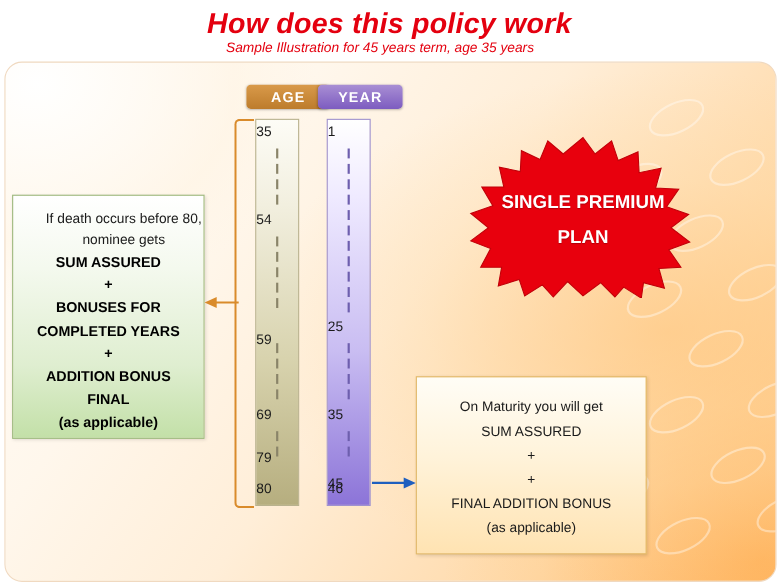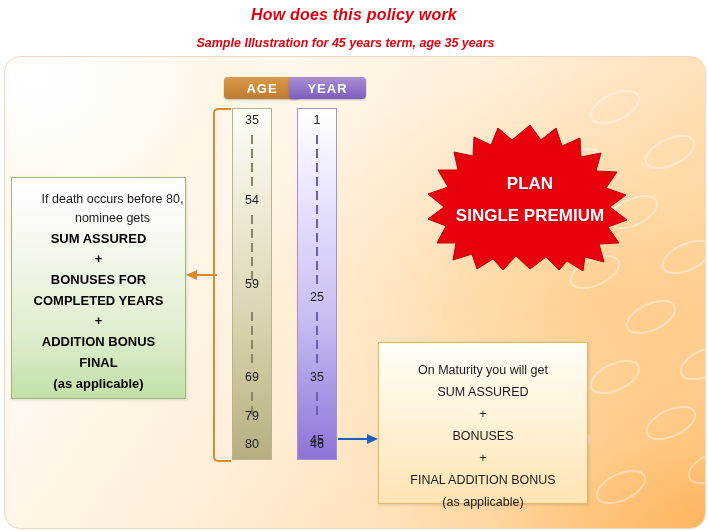--- a/index.html
+++ b/index.html
@@ -19,34 +19,34 @@
     height: 531px;
   }
 
   
   .title {
     position: absolute;
     top: 6px;
     left: 0;
     width: 708px;
     text-align: center;
-    font-size: 16px;
+    font-size: 26px;
     font-weight: bold;
     font-style: italic;
     color: #e4000f;
     letter-spacing: 0.2px;
   }
   .subtitle {
     position: absolute;
     top: 36px;
     left: 0;
     width: 691px;
     text-align: center;
     font-size: 12.5px;
-    font-weight: bold;
+    font-weight: normal;
     font-style: italic;
     color: #e4000f;
   }
 
   
   .panel {
     position: absolute;
     left: 4px;
     top: 56px;
     width: 700px;
@@ -112,21 +112,21 @@
   }
   .bar.year {
     left: 297px;
     border-color: #9f92cf;
     background: linear-gradient(to bottom, #ffffff 0%, #efeaff 20%, #c9bdf2 60%, #8c74d8 100%);
   }
   .tick {
     position: absolute;
     left: 0;
     width: 100%;
-    text-align: center;
+    text-align: left;
     font-size: 12.5px;
     color: #1a1a1a;
   }
   .dash {
     position: absolute;
     left: 50%;
     margin-left: -1px;
     width: 2px;
     height: 9px;
     background: #8a8469;
@@ -262,21 +262,21 @@
     <div class="dash" style="top:26px"></div>
     <div class="dash" style="top:40px"></div>
     <div class="dash" style="top:54px"></div>
     <div class="dash" style="top:68px"></div>
     <div class="tick" style="top:84px">54</div>
     <div class="dash" style="top:106px"></div>
     <div class="dash" style="top:120px"></div>
     <div class="dash" style="top:134px"></div>
     <div class="dash" style="top:148px"></div>
     <div class="dash" style="top:162px"></div>
-    <div class="tick" style="top:168px">59</div>
+    <div class="tick" style="top:193px">59</div>
     <div class="dash" style="top:203px"></div>
     <div class="dash" style="top:217px"></div>
     <div class="dash" style="top:231px"></div>
     <div class="dash" style="top:245px"></div>
     <div class="tick" style="top:261px">69</div>
     <div class="dash" style="top:283px"></div>
     <div class="dash" style="top:297px"></div>
     <div class="tick" style="top:300px">79</div>
     <div class="tick" style="top:328px">80</div>
   </div>
@@ -321,32 +321,31 @@
 
   <svg class="arrow" style="left:186px; top:268px; width:32px; height:14px;" viewBox="0 0 32 14" xmlns="http://www.w3.org/2000/svg">
     <line x1="31" y1="7" x2="9" y2="7" stroke="#d98b2b" stroke-width="2"></line>
     <polygon points="0,7 11,2 11,12" fill="#d98b2b"></polygon>
   </svg>
 
   <div class="maturity-box">
     <div class="line">On Maturity you will get</div>
     <div class="line">SUM ASSURED</div>
     <div class="line">+</div>
-    <div class="line">BONUSES</div>
     <div class="line">+</div>
     <div class="line">FINAL ADDITION BONUS</div>
     <div class="line">(as applicable)</div>
   </div>
 
   <svg class="arrow" style="left:338px; top:432px; width:40px; height:14px;" viewBox="0 0 40 14" xmlns="http://www.w3.org/2000/svg">
     <line x1="0" y1="7" x2="30" y2="7" stroke="#1f5fbf" stroke-width="2"></line>
     <polygon points="40,7 29,2 29,12" fill="#1f5fbf"></polygon>
   </svg>
 
   <svg class="burst" viewBox="0 0 264 148" xmlns="http://www.w3.org/2000/svg">
     <polygon fill="#e8000d" stroke="#c00009" stroke-width="1" points="132,2 143,17 158,5 164,23 182,15 183,34 203,30 198,48 219,49 208,65 228,72 212,84 229,97 210,104 221,120 201,121 206,139 187,134 185,148 169,138 161,147 148,134 132,146 118,133 105,147 95,136 79,146 74,131 55,137 58,120 39,120 48,103 30,96 46,84 30,71 50,64 40,47 60,47 56,29 75,33 76,14 93,22 100,5 114,17"></polygon>
   </svg>
   <div class="burst-label">
+    <div>SINGLE PREMIUM</div>
     <div>PLAN</div>
-    <div>SINGLE PREMIUM</div>
   </div>
 
 </div>
 
 </body></html>

